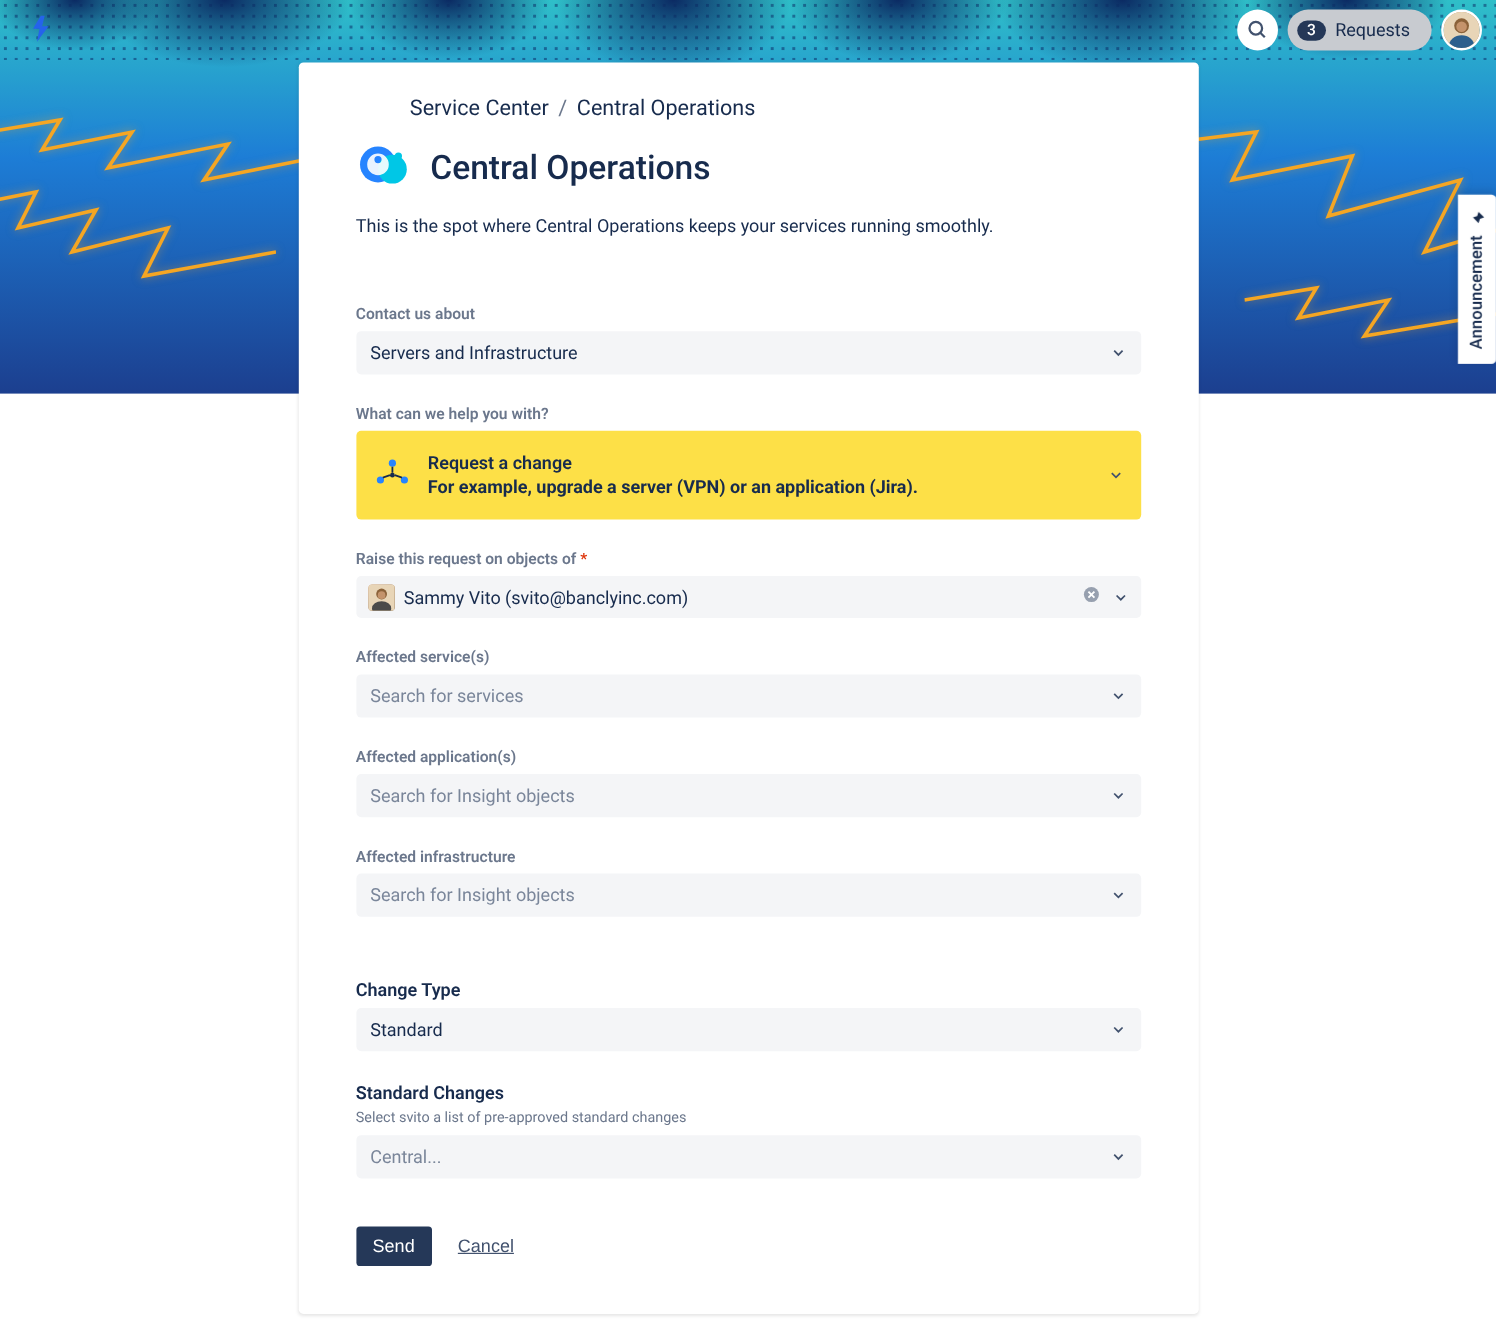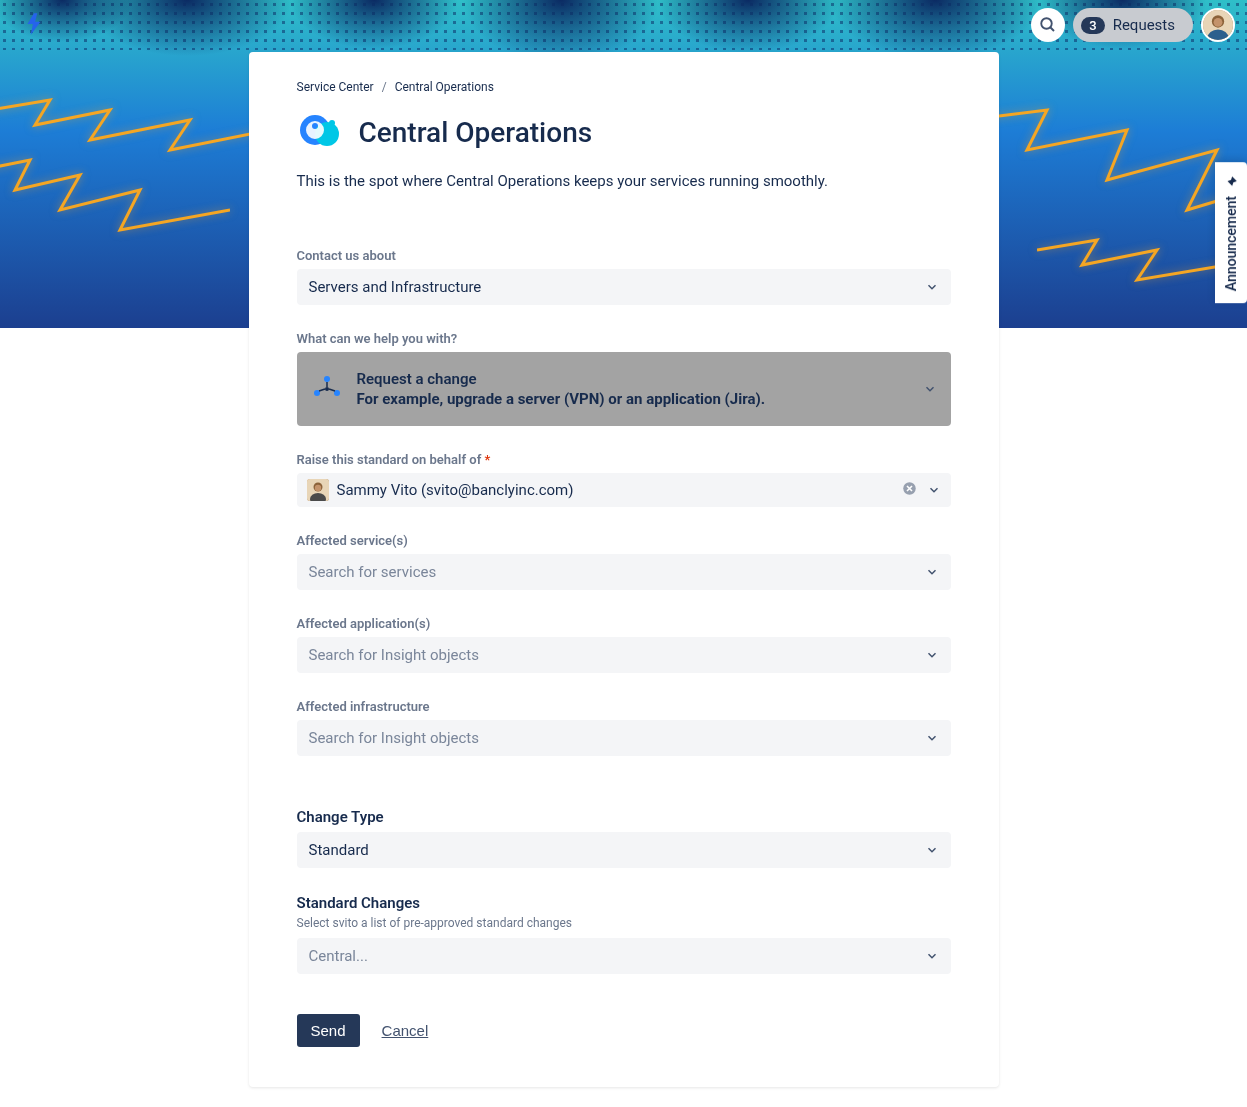--- a/index.html
+++ b/index.html
@@ -139,25 +139,26 @@
       max-width: 750px;
       margin: 0 auto;
       margin-top: 52px;
       background: #fff;
       border-radius: 4px;
       box-shadow: 0 1px 3px rgba(0,0,0,0.1);
       padding: 28px 48px 40px 48px;
     }
     
     .breadcrumb {
-      font-size: 12px;
+      font-size: 18px;
       color: #172B4D;
       display: flex;
       gap: 8px;
       align-items: flex-start;
+      margin-left: 45px;
     }
     
     .breadcrumb a {
       color: #172B4D;
       text-decoration: none;
       cursor: pointer;
     }
     
     .breadcrumb-sep {
       color: #6B778C;
@@ -237,21 +238,21 @@
       color: #172B4D;
     }
     
     .select-box.placeholder {
       color: #7A869A;
     }
     
     .request-type-box {
       display: flex;
       align-items: center;
-      background: #a3a3a3;
+      background: #fde047;
       border-radius: 4px;
       padding: 18px 14px;
       cursor: pointer;
       gap: 14px;
     }
     
     .request-type-icon {
       width: 32px;
       height: 32px;
       flex-shrink: 0;
@@ -463,21 +464,21 @@
           <div class="request-type-desc">For example, upgrade a server (VPN) or an application (Jira).</div>
         </div>
         <svg class="chevron" width="14" height="14" viewBox="0 0 24 24" fill="none" stroke="currentColor" stroke-width="2.5">
             <polyline points="6 9 12 15 18 9"></polyline>
           </svg>
       </div>
     </div>
 
     <div class="field">
       <label class="field-label">
-        <span>Raise this standard on behalf of</span><span class="required"> *</span>
+        <span>Raise this request on objects of</span><span class="required"> *</span>
       </label>
       <div class="user-select">
         <div class="small-avatar">
           <svg viewBox="0 0 22 22">
             <rect width="22" height="22" fill="#e8d5b7"></rect>
             <circle cx="11" cy="8" r="4.5" fill="#8b6239"></circle>
             <ellipse cx="11" cy="20" rx="8" ry="6" fill="#4a4a4a"></ellipse>
             <circle cx="11" cy="9" r="3.2" fill="#c4936b"></circle>
           </svg>
         </div>

